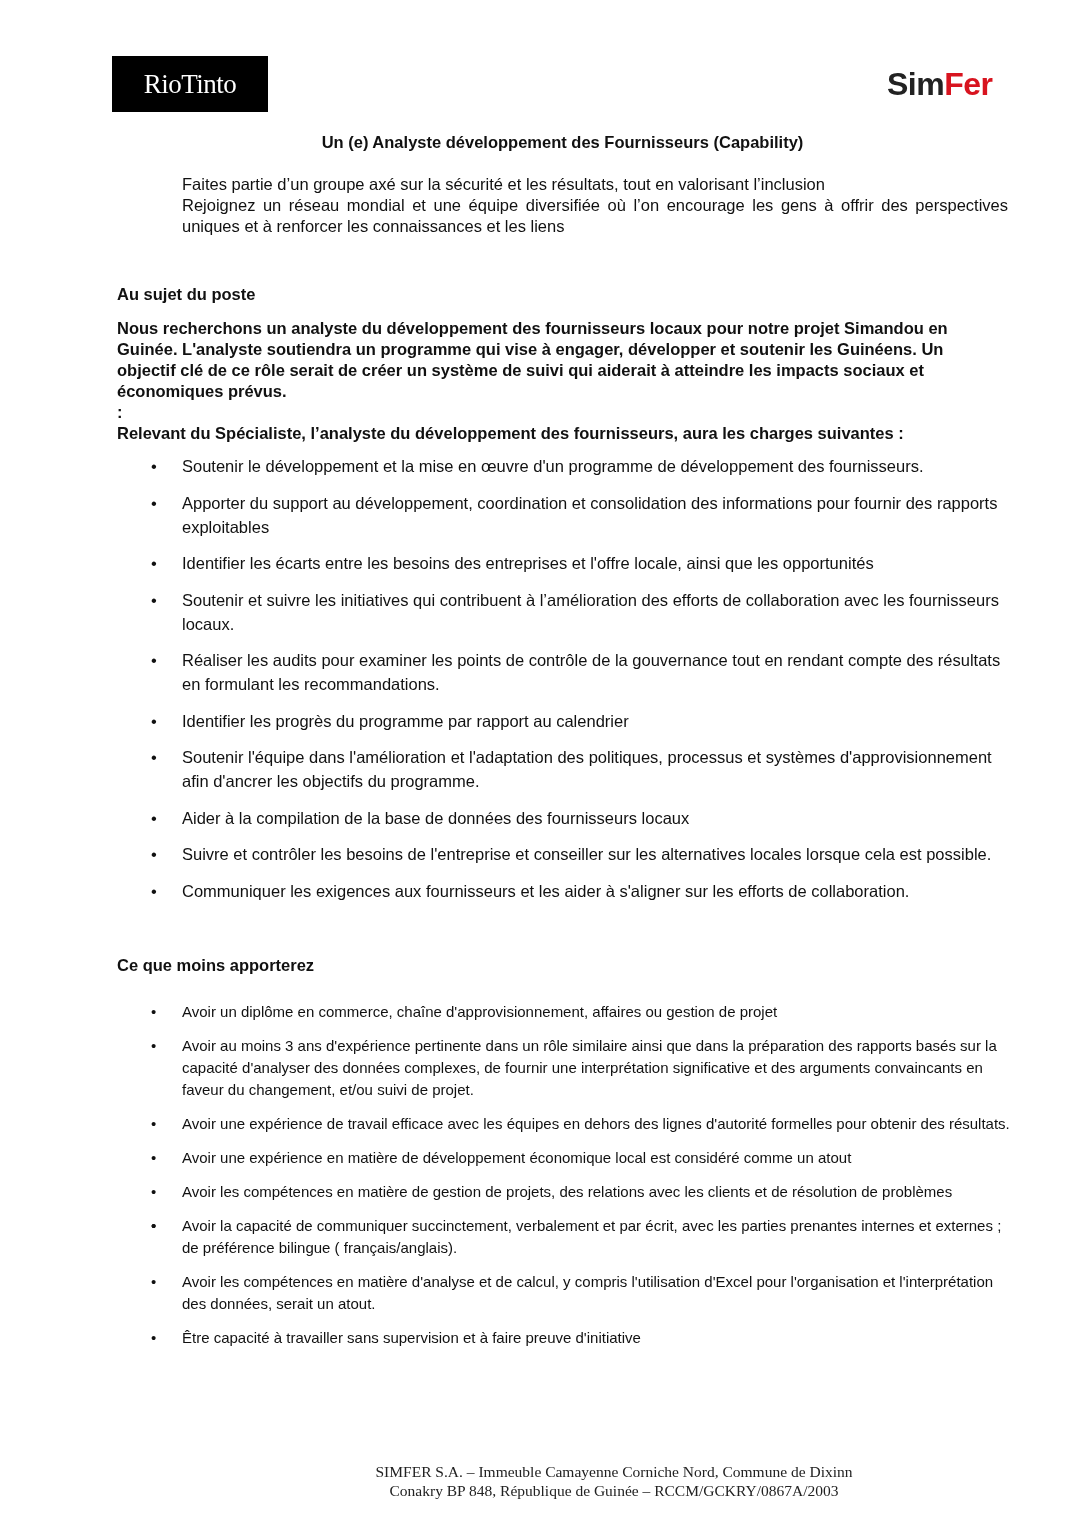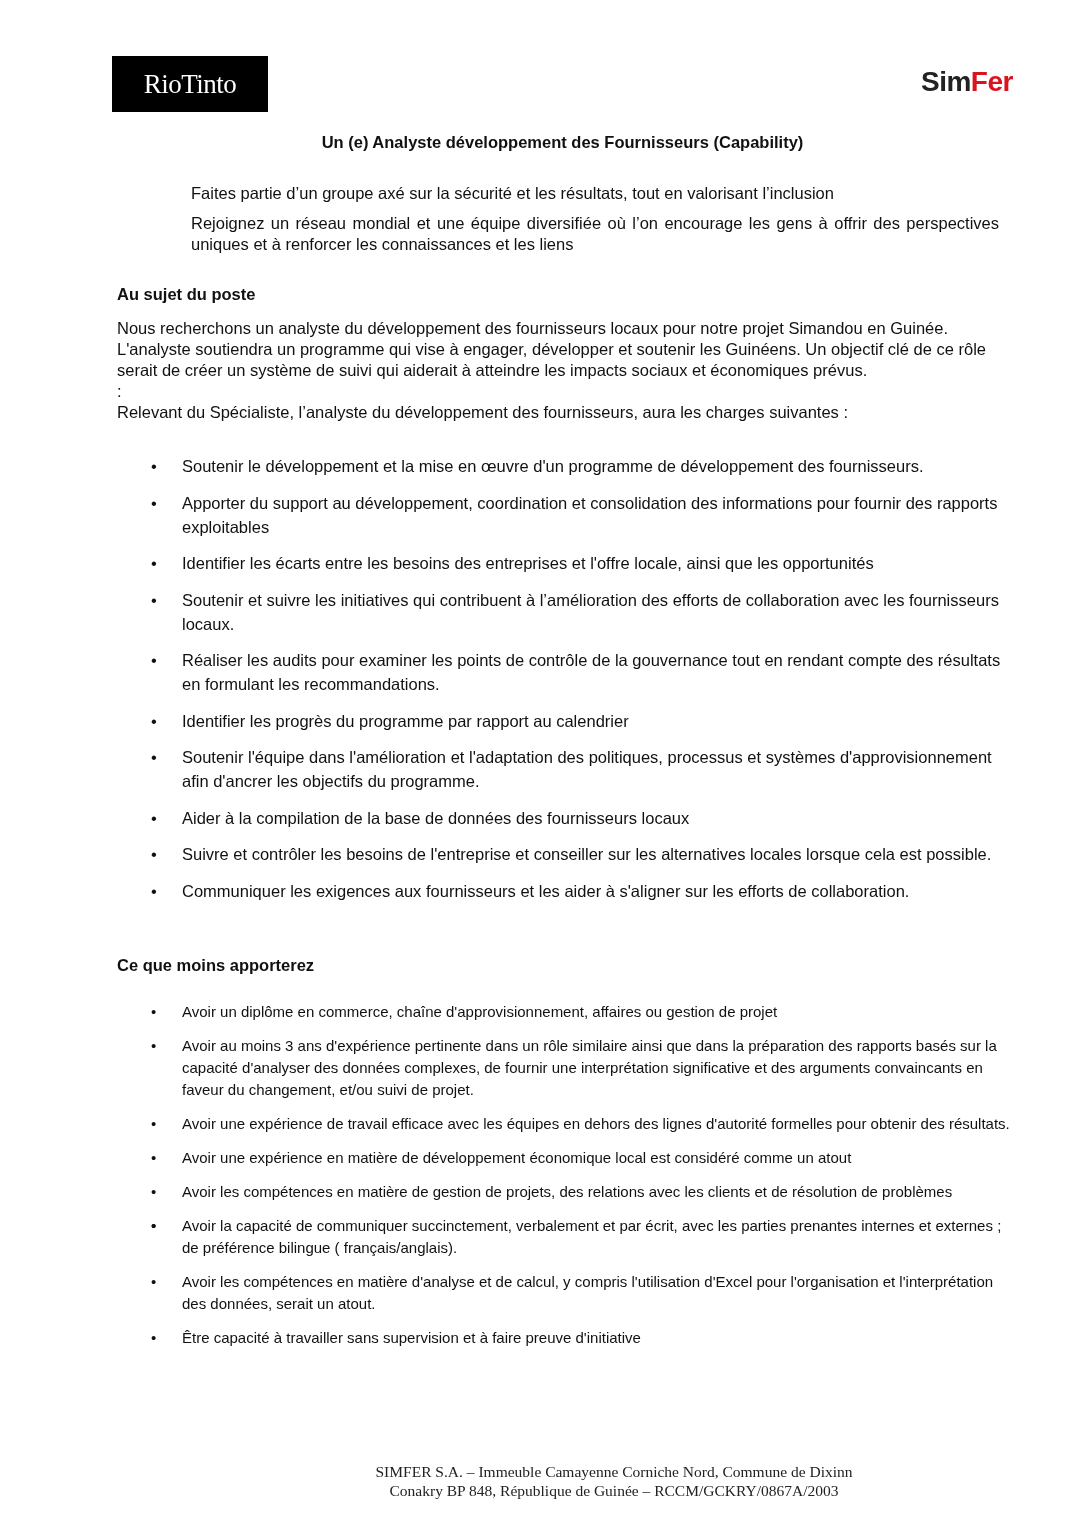--- a/index.html
+++ b/index.html
@@ -1,31 +1,31 @@
 <!DOCTYPE html>
 <html><head>
 <meta charset="utf-8">
 <style>
   html, body { margin: 0; padding: 0; background: #ffffff; }
   body { width: 1086px; height: 1536px; position: relative; overflow: hidden;
          font-family: "Liberation Sans", sans-serif; color: #111; }
   .logo-rt { position: absolute; left: 112px; top: 56px; width: 156px; height: 56px;
              background: #000000; display: flex; align-items: center; justify-content: center; }
   .logo-rt span { color: #fff; font-family: "Liberation Serif", serif; font-size: 27px; letter-spacing: -0.5px; }
-  .logo-sf { position: absolute; left: 921px; top: 66px; font-family: "Liberation Sans", sans-serif;
-             font-weight: bold; font-size: 28px; letter-spacing: -0.5px; }
+  .logo-sf { position: absolute; left: 887px; top: 66px; font-family: "Liberation Sans", sans-serif;
+             font-weight: bold; font-size: 32px; letter-spacing: -0.5px; }
   .logo-sf .sim { color: #222; }
   .logo-sf .fer { color: #d8141f; }
   .title { position: absolute; top: 133px; left: 0; width: 1125px; text-align: center;
            font-weight: bold; font-size: 16.5px; }
   .intro { position: absolute; left: 182px; top: 174px; width: 826px; font-size: 16.5px; line-height: 21px; }
-  .intro p { margin: 9px; }
+  .intro p { margin: 0; }
   .intro p.just { text-align: justify; text-align-last: left; }
   .h2 { position: absolute; left: 117px; font-weight: bold; font-size: 16.5px; }
-  .para { position: absolute; left: 117px; width: 880px; font-size: 16.5px; line-height: 21px; }
+  .para { position: absolute; left: 117px; width: 880px; font-size: 16.5px; line-height: 21px; font-weight: bold; }
   .para p { margin: 0; }
   ul.list { position: absolute; left: 117px; width: 900px; margin: 0; padding: 0; list-style: none; }
   ul.list li { position: relative; padding-left: 65px; }
   ul.list li .bullet { position: absolute; left: 34px; top: 0; }
   ul.duties li { font-size: 16.5px; line-height: 24px; margin-bottom: 12.5px; }
   ul.skills li { font-size: 15px; line-height: 22px; margin-bottom: 12px; }
   .footer { position: absolute; top: 1462px; left: 0; width: 1228px; text-align: center;
             font-family: "Liberation Serif", serif; font-size: 15.5px; line-height: 19px; color: #222; }
 </style>
 </head>

